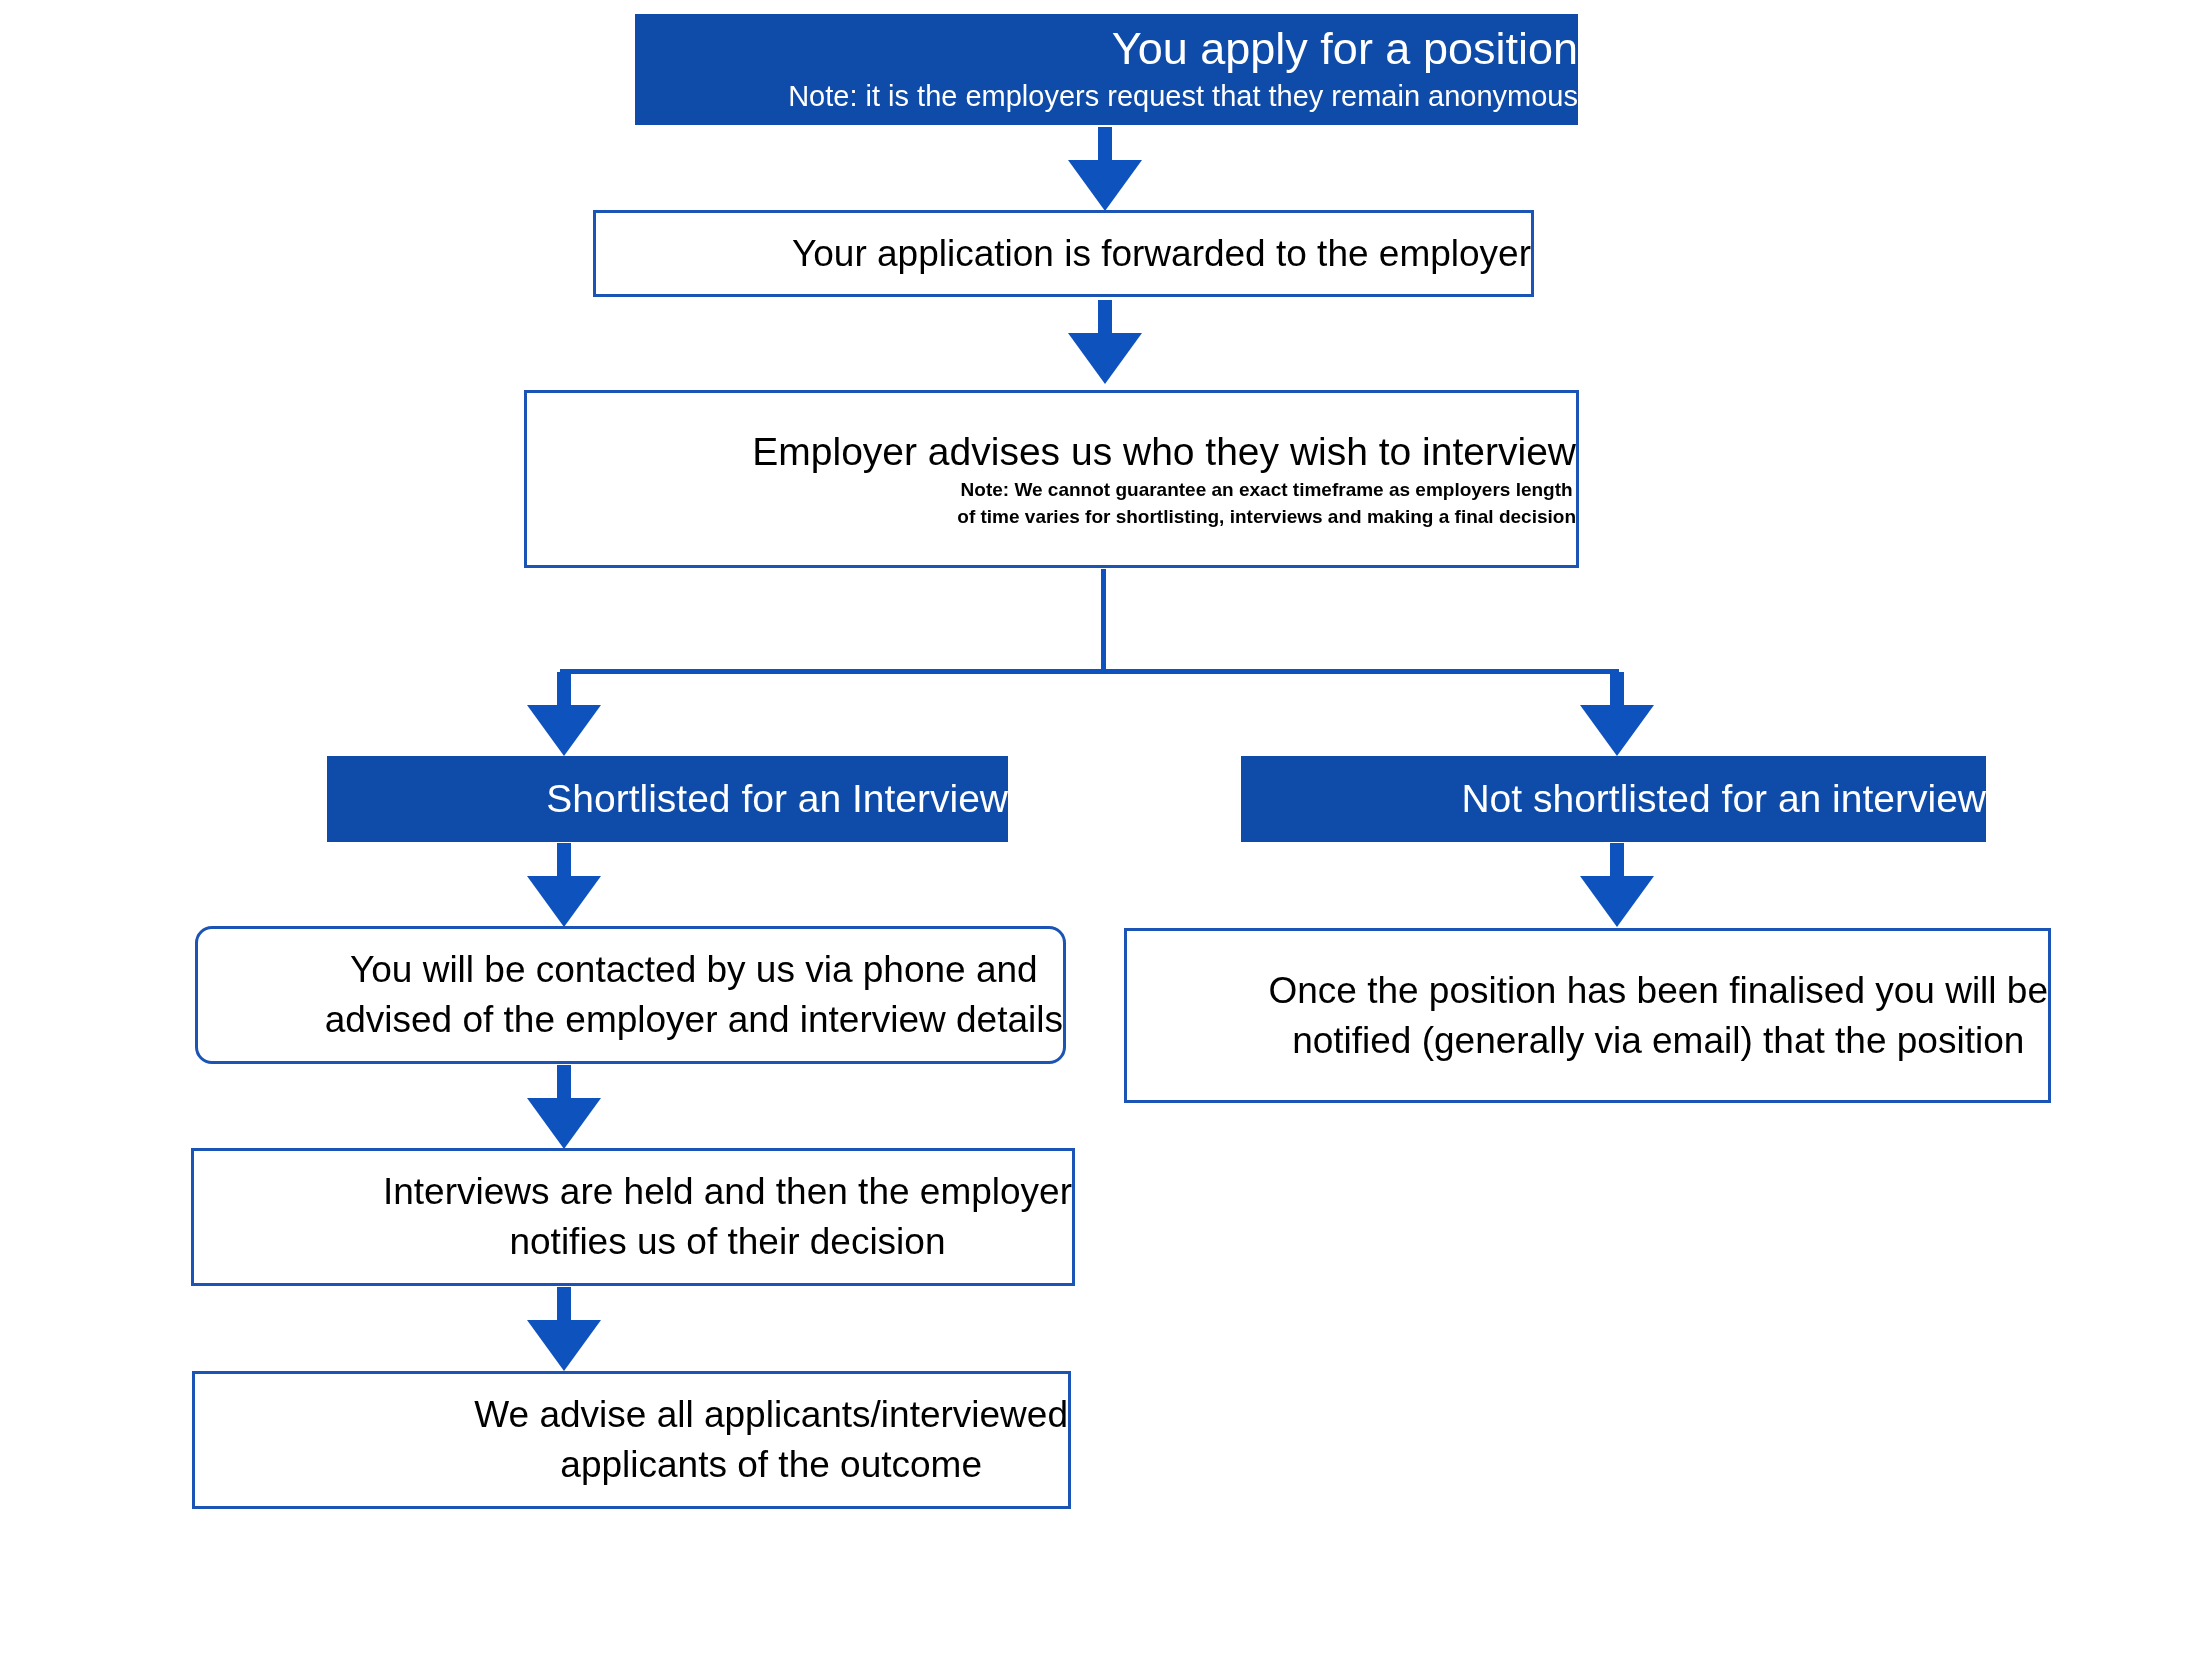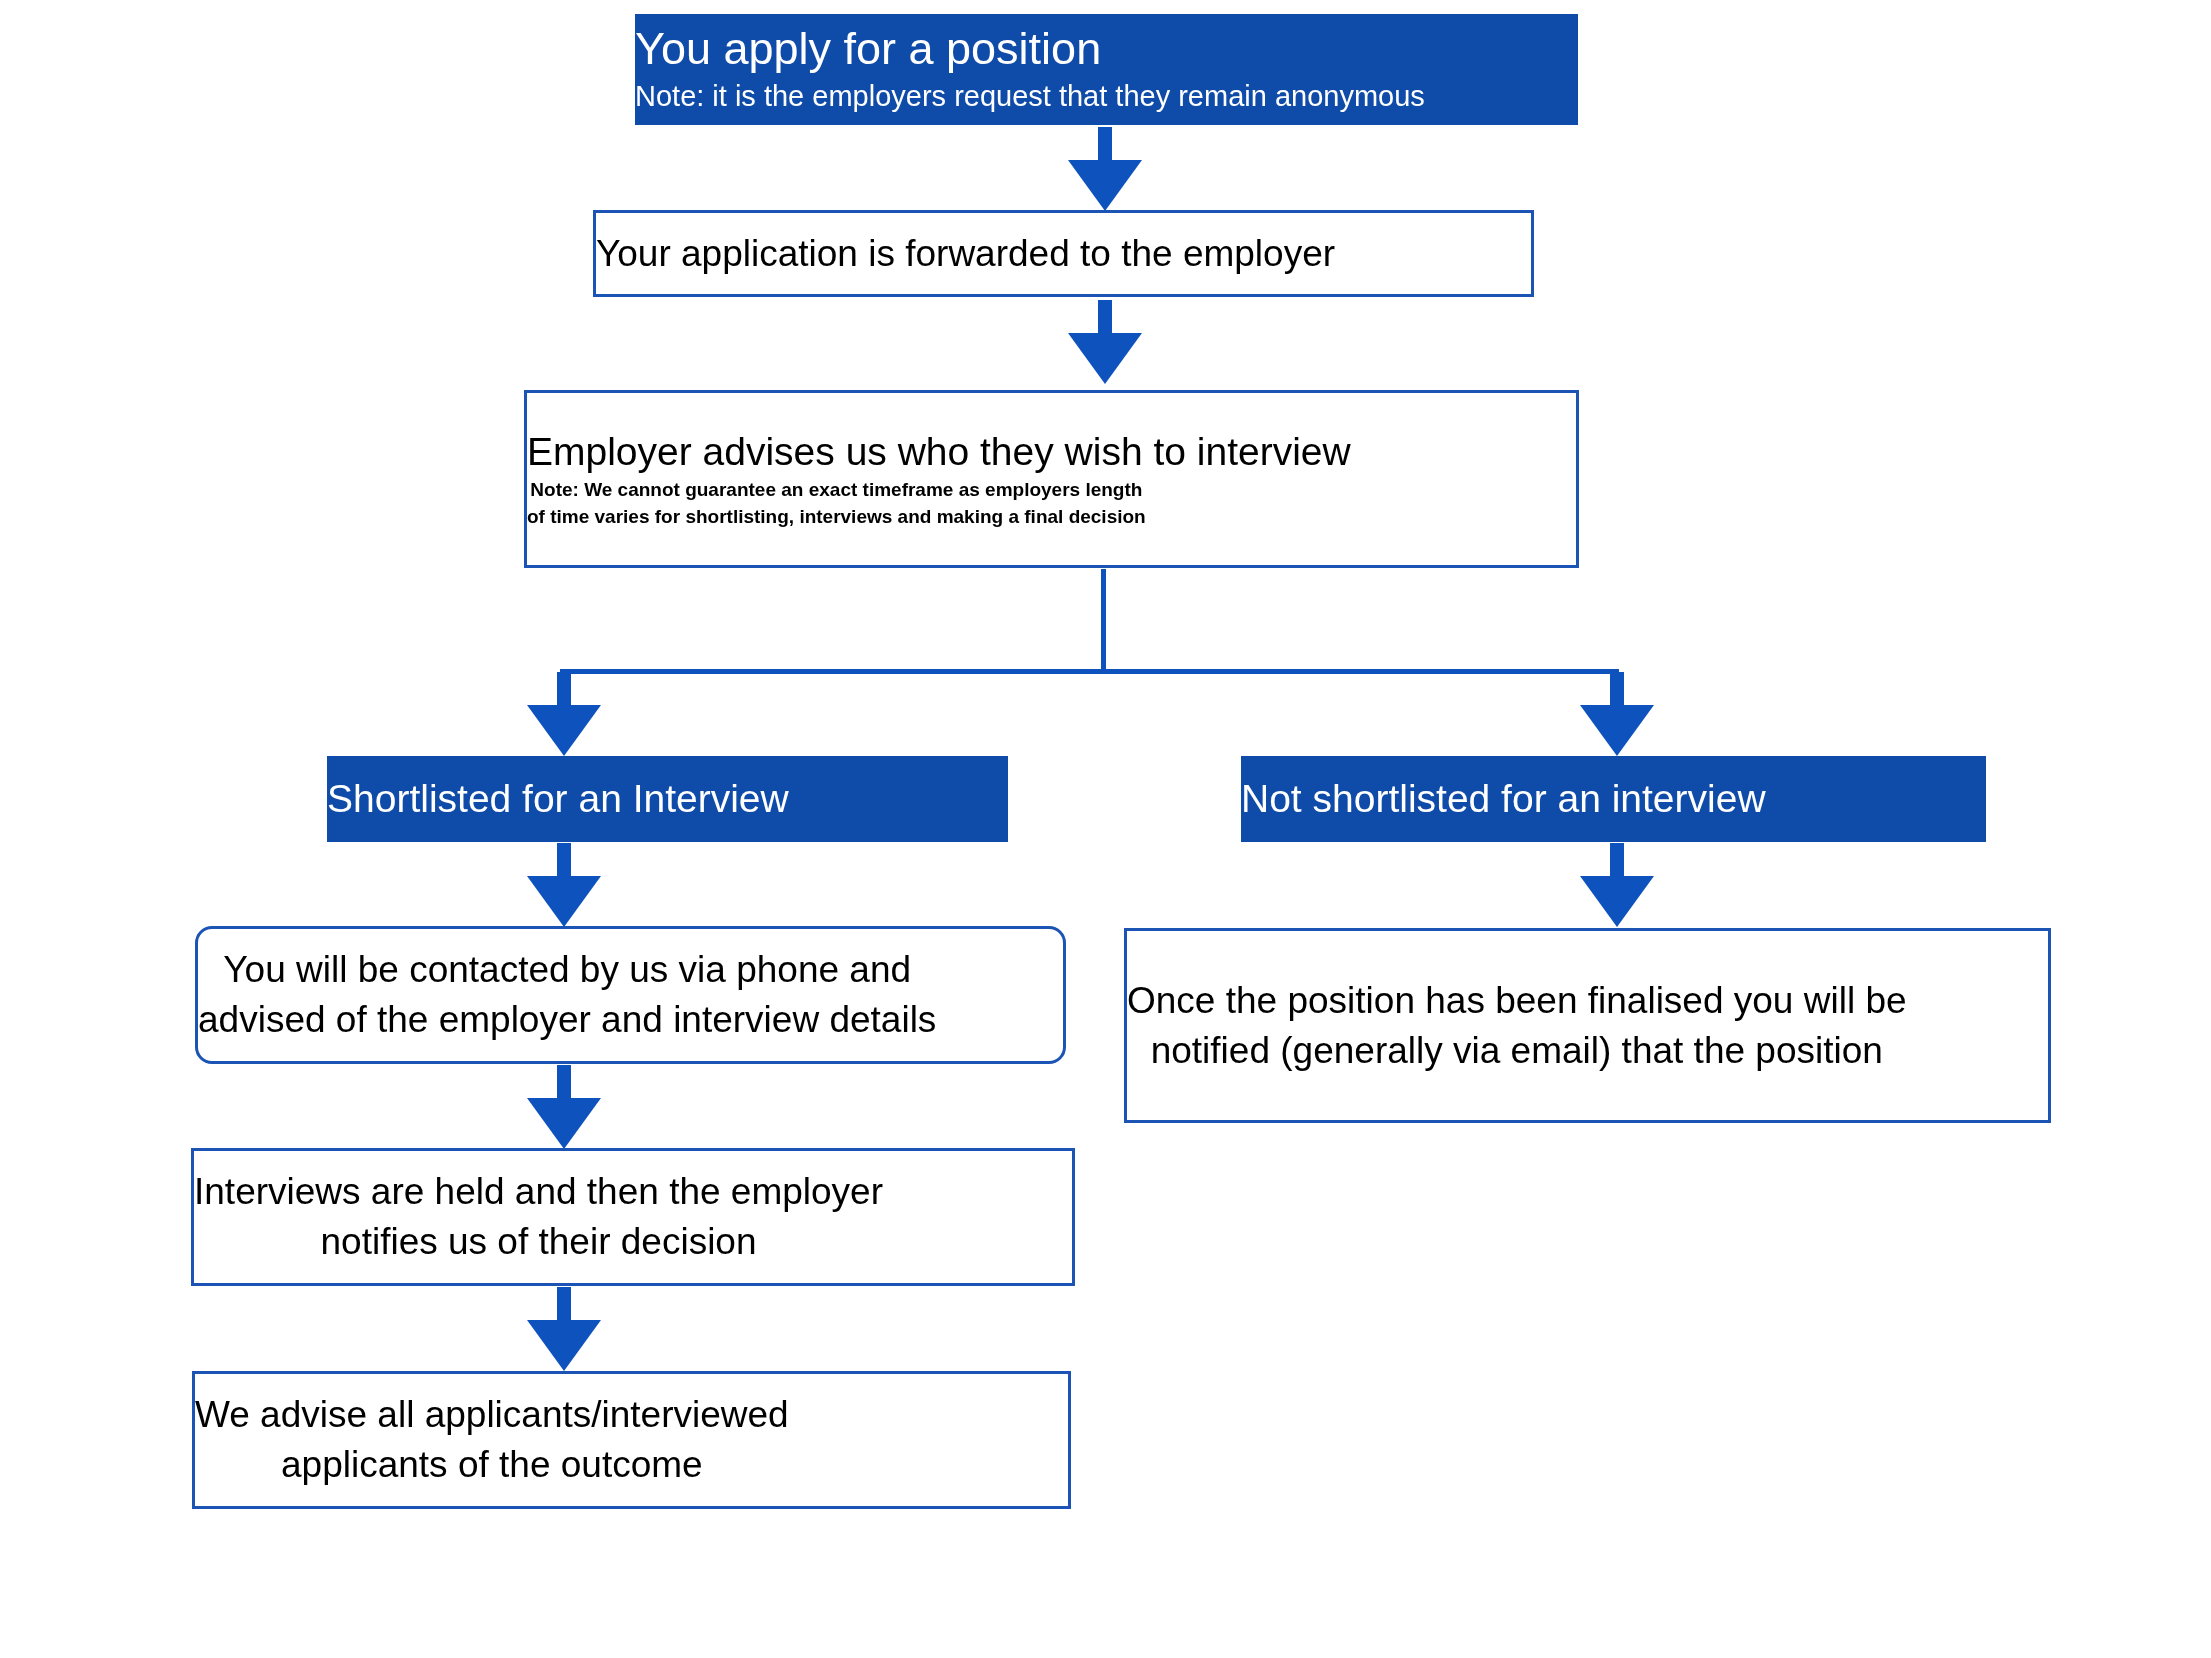--- a/index.html
+++ b/index.html
@@ -20,21 +20,21 @@
     position: relative;
     width: 2212px;
     height: 1659px;
     background: var(--bg);
     overflow: hidden;
   }
   .node {
     position: absolute;
     display: flex;
     flex-direction: column;
-    align-items: flex-start;
+    align-items: flex-end;
     justify-content: center;
     text-align: center;
   }
   .node.blue {
     background: var(--box-blue);
     color: var(--text-light);
   }
   .node.white {
     background: var(--bg);
     border: 3.9px solid var(--border-blue);
@@ -132,21 +132,21 @@
       <span class="line">You will be contacted by us via phone and</span>
       <span class="line">advised of the employer and interview details</span>
     </div>
   </div>
 
   <div class="arrow" style="left:1580px; top:843px;">
     <div class="stem"></div>
     <div class="head"></div>
   </div>
 
-  <div class="node white" style="left:1124px; top:928px; width:927px; height:195px;">
+  <div class="node white" style="left:1124px; top:928px; width:927px; height:175px;">
     <div class="t-md">
       <span class="line">Once the position has been finalised you will be</span>
       <span class="line">notified (generally via email) that the position</span>
     </div>
   </div>
 
   <div class="arrow" style="left:527px; top:1065px;">
     <div class="stem"></div>
     <div class="head"></div>
   </div>

